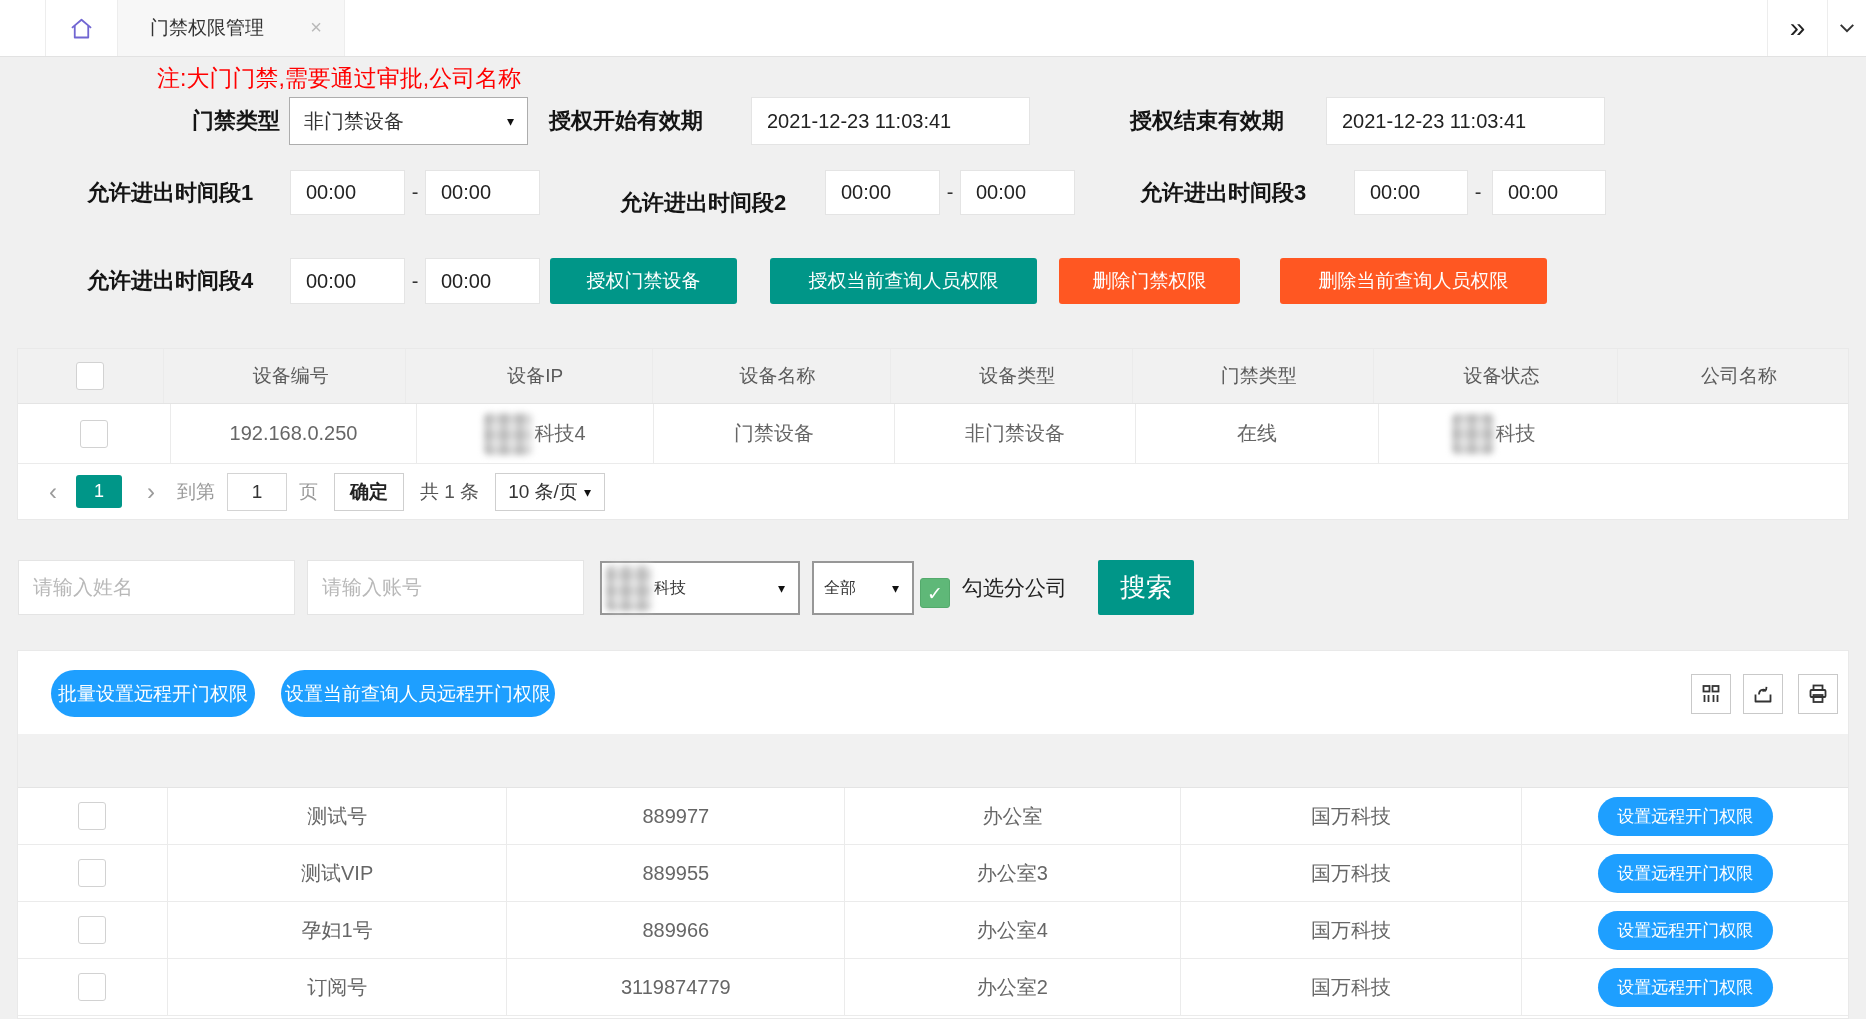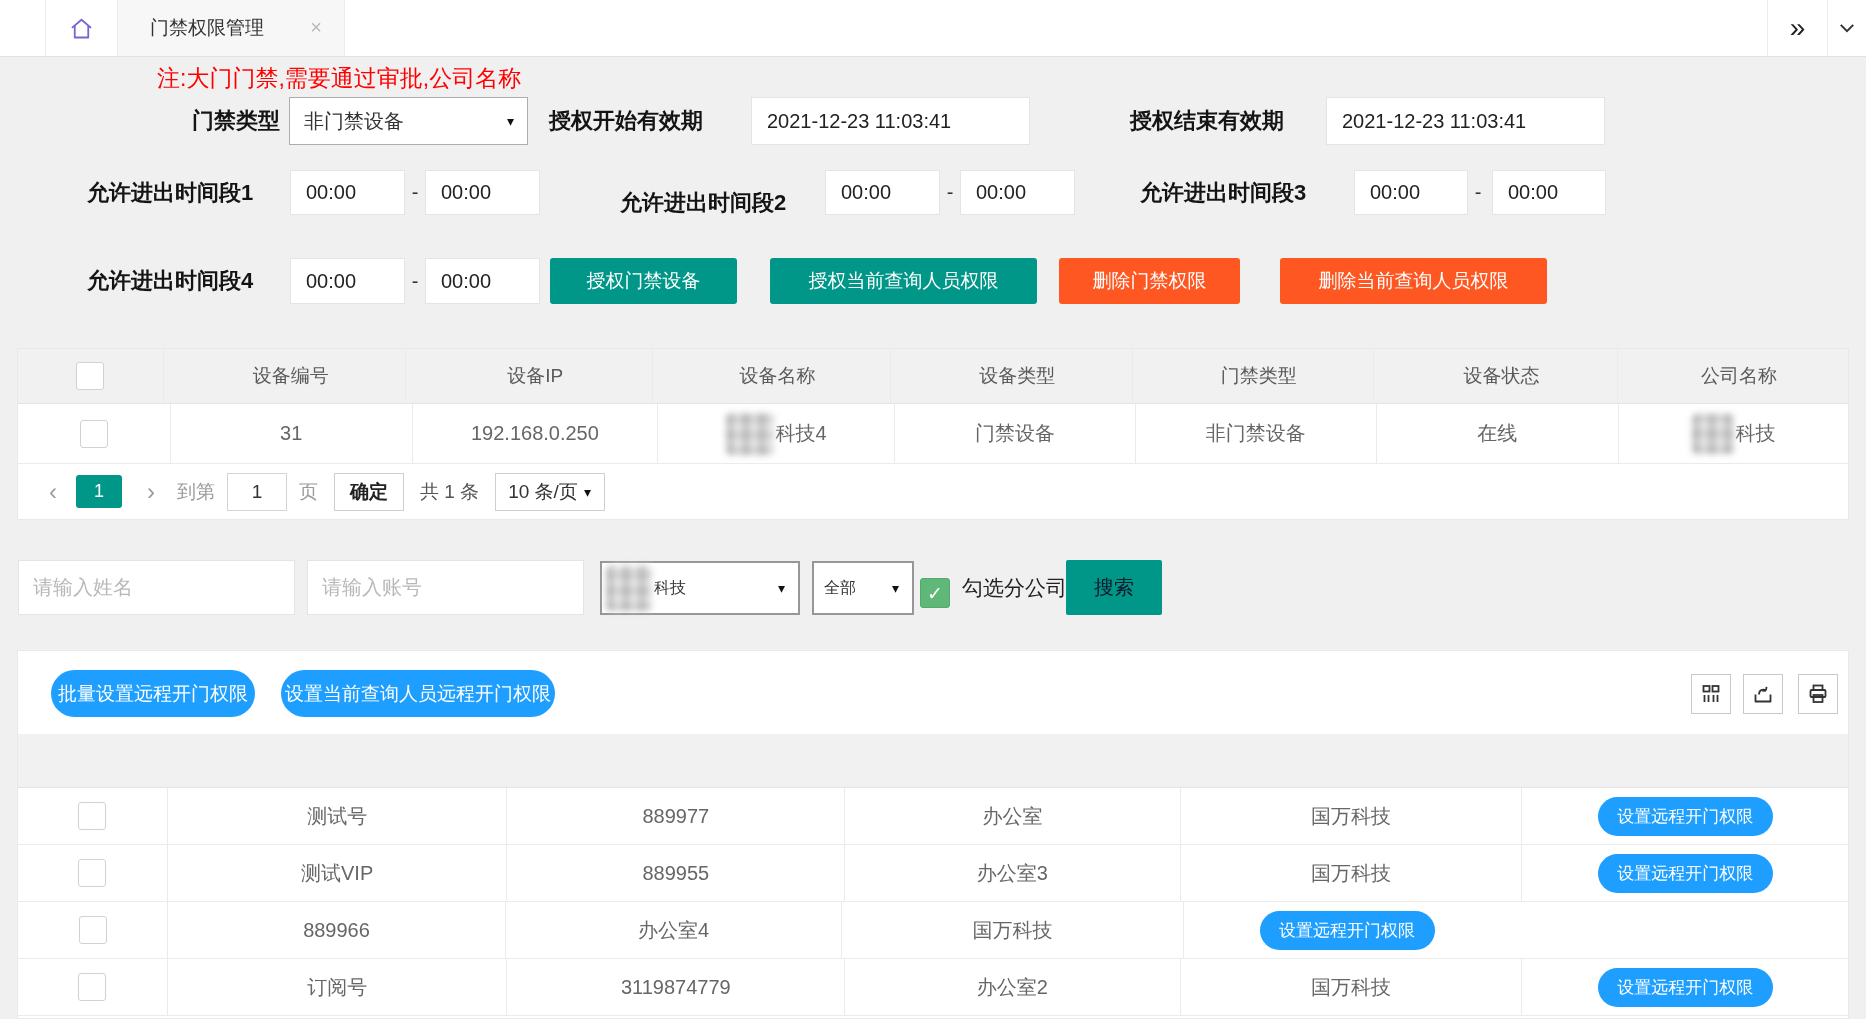--- a/index.html
+++ b/index.html
@@ -73,22 +73,22 @@
 
   
   .s-input { position:absolute; top:560px; height:55px; background:#fff; border:1px solid #e4e4e4;
     font-size:20px; color:#333; padding-left:14px; outline:none; }
   .s-input::placeholder { color:#b8b8b8; }
   .s-select { position:absolute; top:561px; height:54px; background:#fff; border:2px solid #979797;
     display:flex; align-items:center; cursor:pointer; }
   .checkbox-on { position:absolute; left:920px; top:578px; width:30px; height:30px; background:#5FB878;
     border:1px solid #54aa6c; border-radius:3px; color:#fff; font-size:19px;
     display:flex; align-items:center; justify-content:center; cursor:pointer; }
-  .search-btn { position:absolute; left:1066px; top:560px; width:96px; height:55px; background:#009688;
-    color:#0f172a; border:none; border-radius:2px; font-size:20px; cursor:pointer; }
+  .search-btn { position:absolute; left:1098px; top:560px; width:96px; height:55px; background:#009688;
+    color:#ffffff; border:none; border-radius:2px; font-size:26px; cursor:pointer; }
 
   
   .pill { position:absolute; top:19px; height:47px; border-radius:24px; background:#1E9FFF; color:#fff;
     border:none; font-size:19px; cursor:pointer; }
   .toolbtn { position:absolute; top:23px; width:40px; height:40px; border:1px solid #c9c9c9; background:#fff;
     display:flex; align-items:center; justify-content:center; cursor:pointer; }
   .rowbtn { width:175px; height:39px; border-radius:20px; background:#1E9FFF; color:#fff; border:none;
     font-size:17px; cursor:pointer; white-space:nowrap; }
 
   
@@ -174,21 +174,20 @@
     <div class="th c4">设备名称</div>
     <div class="th c5">设备类型</div>
     <div class="th c6">门禁类型</div>
     <div class="th c7">设备状态</div>
     <div class="th c8 last">公司名称</div>
   </div>
   <div class="trow" style="height:60px; border-bottom:1px solid #ebebeb;">
     <div class="td c1">
         <span class="checkbox"></span>
       </div>
-    <div class="td c2">31</div>
     <div class="td c3">192.168.0.250</div>
     <div class="td c4">
       <span class="redact" style="width:48px; height:42px; margin-right:2px;"></span>
       <span>科技4</span>
     </div>
     <div class="td c5">门禁设备</div>
     <div class="td c6">非门禁设备</div>
     <div class="td c7">在线</div>
     <div class="td c8 last">
       <span class="redact" style="width:42px; height:40px; margin-right:2px;"></span>
@@ -295,20 +294,21 @@
       <div class="td d5">国万科技</div>
       <div class="td d6 last">
         <button class="rowbtn">设置远程开门权限</button>
       </div>
     </div>
 
     <div class="trow" style="height:57px; border-bottom:1px solid #ebebeb;">
       <div class="td d1">
           <span class="checkbox"></span>
         </div>
+      <div class="td d2">孕妇1号</div>
       <div class="td d3">889966</div>
       <div class="td d4">办公室4</div>
       <div class="td d5">国万科技</div>
       <div class="td d6 last">
         <button class="rowbtn">设置远程开门权限</button>
       </div>
     </div>
 
     <div class="trow" style="height:57px; border-bottom:1px solid #ebebeb;">
       <div class="td d1">

